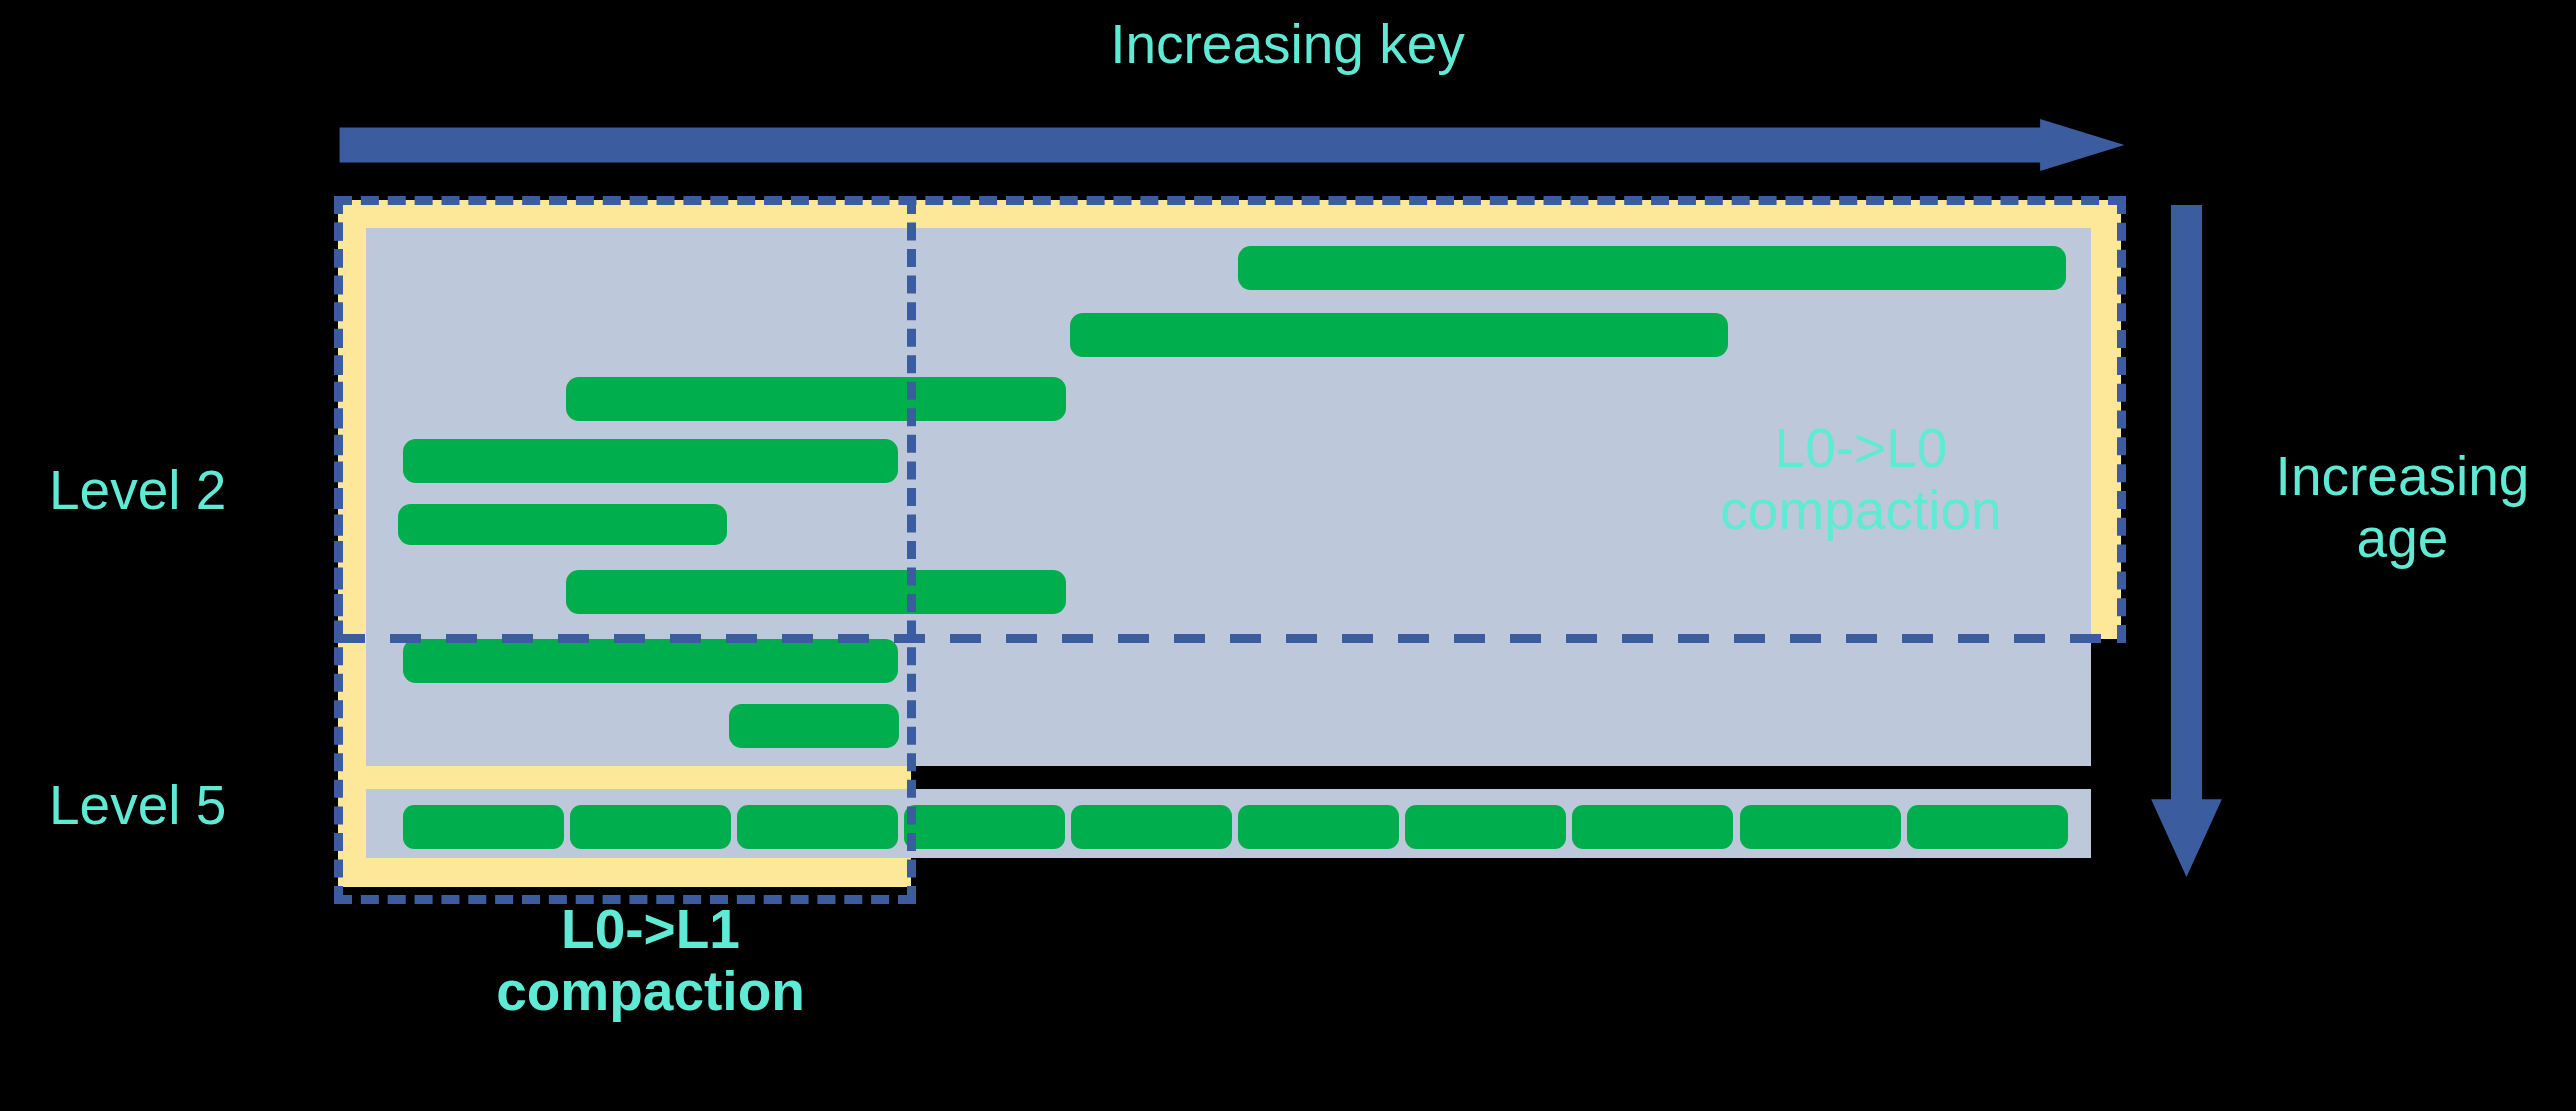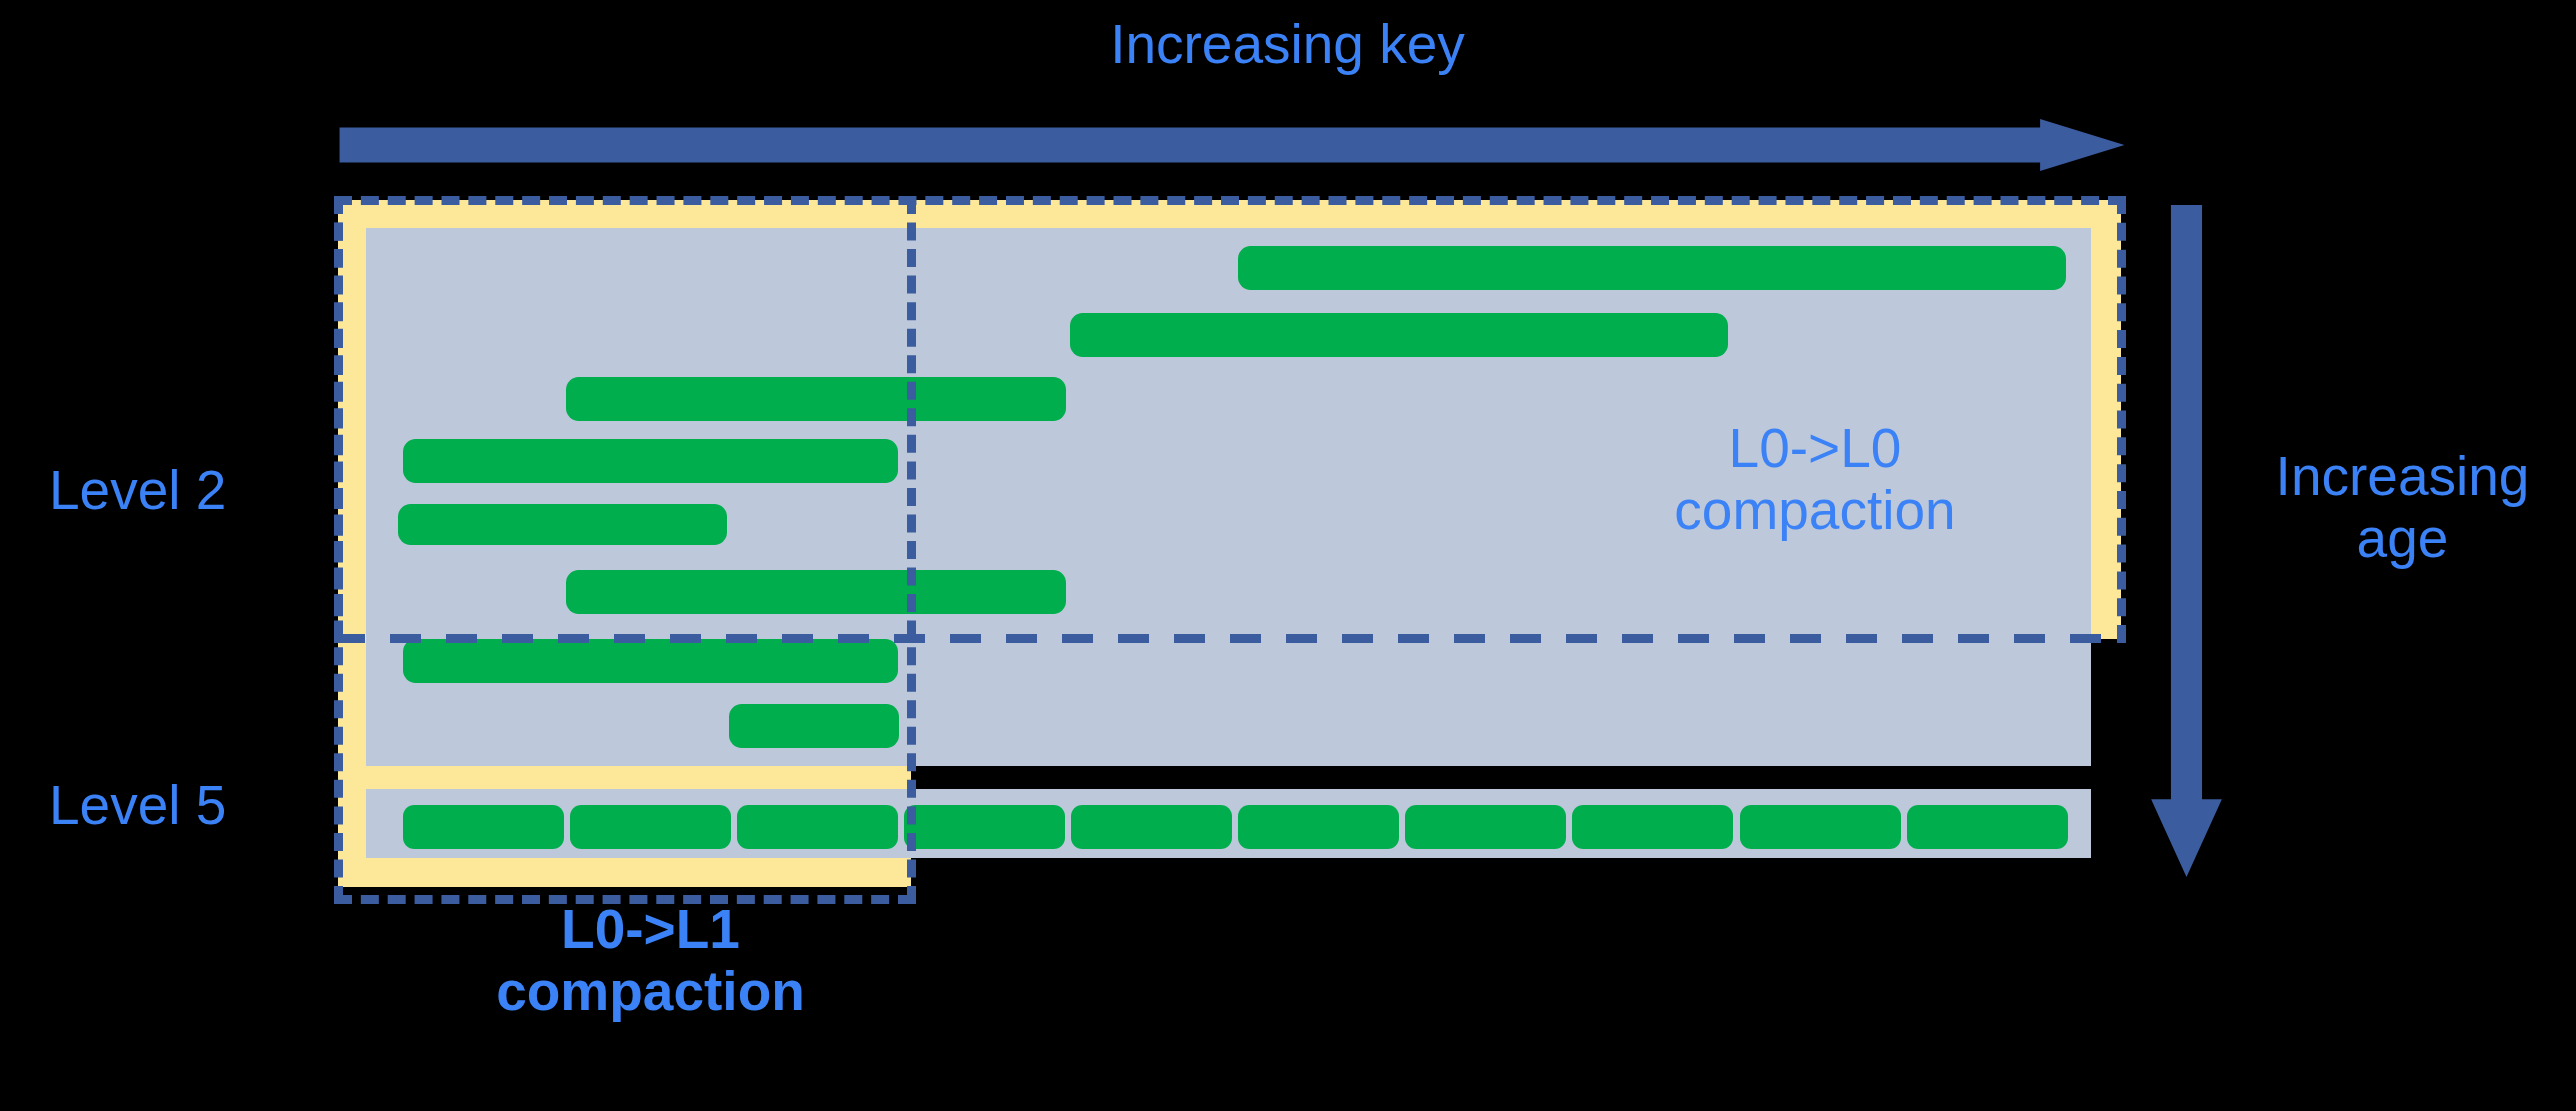--- a/index.html
+++ b/index.html
@@ -2,27 +2,27 @@
 <html style="font-size:11.3px"><head>
 <meta charset="utf-8">
 <style>
   html,body{margin:0;padding:0;background:#000;}
   body{width:2576px;height:1111px;position:relative;overflow:hidden;
        font-family:"Liberation Sans","DejaVu Sans",sans-serif;}
 
   .abs{position:absolute;}
 
   
-  .lbl{color:#3b82f6;font-size:55px;line-height:1.12;white-space:pre-line;
+  .lbl{color:#5eead4;font-size:55px;line-height:1.12;white-space:pre-line;
        text-align:center;letter-spacing:0px;}
   #increasing-key{left:948px;top:14px;width:679px;}
   #increasing-age{left:2236px;top:446px;width:333px;}
   #level0-label{left:14px;top:460px;width:311px;text-align:left;padding-left:35px;}
   #level1-label{left:14px;top:775px;width:311px;text-align:left;padding-left:35px;}
-  #l0l0-label{left:1617px;top:418px;width:396px;}
+  #l0l0-label{left:1663px;top:418px;width:396px;}
   #l0l1-label{left:410px;top:899px;width:481px;font-weight:bold;}
 
   
   #key-arrow{left:333px;top:119px;width:1798px;height:52px;}
   
   #age-arrow{left:2151px;top:205px;width:71px;height:672px;}
 
   
   
   #l0l0-yellow{left:338px;top:200px;width:1783px;height:439px;background:#FDE89A;}

